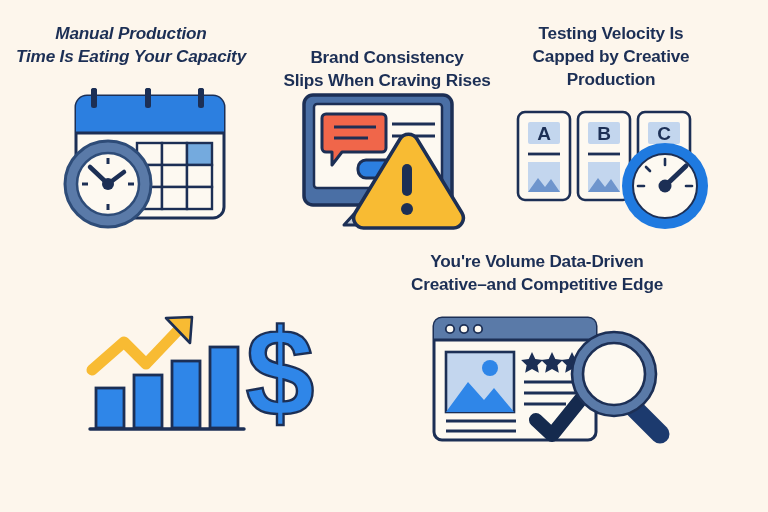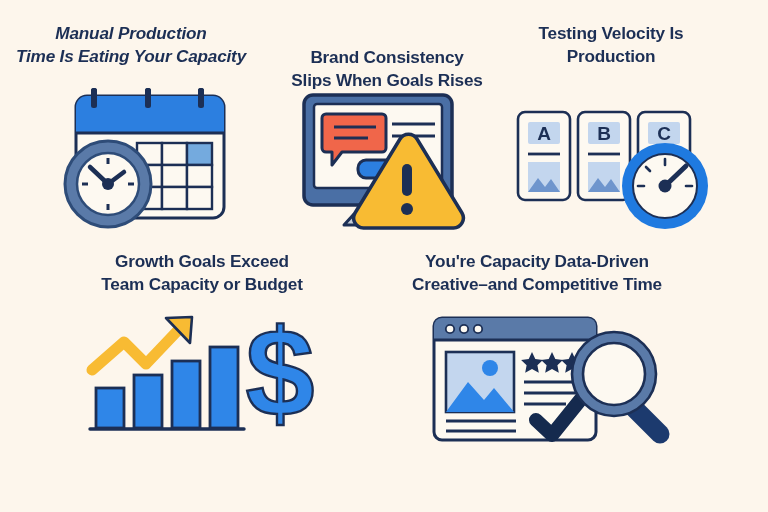--- a/index.html
+++ b/index.html
@@ -84,21 +84,21 @@
     <line x1="24" y1="98" x2="30" y2="98" stroke="#1c2f55" stroke-width="3"></line>
     <line x1="70" y1="98" x2="76" y2="98" stroke="#1c2f55" stroke-width="3"></line>
     <line x1="50" y1="98" x2="32" y2="81" stroke="#1c2f55" stroke-width="4.5" stroke-linecap="round"></line>
     <line x1="50" y1="98" x2="66" y2="86" stroke="#1c2f55" stroke-width="4.5" stroke-linecap="round"></line>
     <circle cx="50" cy="98" r="6" fill="#1c2f55"></circle>
   </svg>
 
   <div class="cell" id="card-brand-consistency">
     <div class="title">
       <span class="ln">Brand Consistency</span>
-      <span class="ln">Slips When Goals Rises</span>
+      <span class="ln">Slips When Craving Rises</span>
     </div>
   </div>
   <svg class="art art-brand" width="192" height="140" viewBox="0 0 192 140">
 
     <rect x="72" y="108" width="20" height="16" fill="#aab6c4" stroke="#1c2f55" stroke-width="3"></rect>
     <path d="M48 133 l10 -11 h48 l10 11 z" fill="#c6ced9" stroke="#1c2f55" stroke-width="3" stroke-linejoin="round"></path>
 
     <rect x="8" y="3" width="148" height="110" rx="9" fill="#4a6fa5" stroke="#1c2f55" stroke-width="3.5"></rect>
     <rect x="18" y="12" width="128" height="84" rx="3" fill="#fdf9f1" stroke="#1c2f55" stroke-width="2.5"></rect>
 
@@ -112,20 +112,21 @@
     <rect x="62" y="68" width="56" height="18" rx="8" fill="#2c7fe0" stroke="#1c2f55" stroke-width="3"></rect>
 
     <path d="M104 47 a10 10 0 0 1 17 0 l45 74 a10 10 0 0 1 -8.5 15 h-90 a10 10 0 0 1 -8.5 -15 z" fill="#f8bb33" stroke="#1c2f55" stroke-width="3.5" stroke-linejoin="round"></path>
     <rect x="106" y="72" width="10" height="32" rx="5" fill="#1c2f55"></rect>
     <circle cx="111" cy="117" r="6" fill="#1c2f55"></circle>
   </svg>
 
   <div class="cell" id="card-testing-velocity">
     <div class="title">
       <span class="ln">Testing Velocity Is</span>
+      <span class="ln">Capped by Creative</span>
       <span class="ln">Production</span>
     </div>
   </div>
   <svg class="art art-testing" width="200" height="130" viewBox="0 0 200 130">
     <g stroke="#1c2f55" stroke-width="2.6" fill="#fdf9f1">
       <rect x="8" y="8" width="52" height="88" rx="7"></rect>
       <rect x="68" y="8" width="52" height="88" rx="7"></rect>
       <rect x="128" y="8" width="52" height="88" rx="7"></rect>
     </g>
     <g fill="#c3d6ee" stroke="none">
@@ -159,47 +160,41 @@
       <line x1="155" y1="55" x2="155" y2="61"></line>
       <line x1="136" y1="63" x2="140" y2="67"></line>
       <line x1="174" y1="63" x2="170" y2="67"></line>
       <line x1="128" y1="82" x2="134" y2="82"></line>
       <line x1="182" y1="82" x2="176" y2="82"></line>
     </g>
     <line x1="155" y1="82" x2="176" y2="62" stroke="#1c2f55" stroke-width="5" stroke-linecap="round"></line>
     <circle cx="155" cy="82" r="6.5" fill="#1c2f55"></circle>
   </svg>
 
-  <div class="cell" id="card-growth-goals">
-    <div class="title">
-      <span class="ln">Growth Goals Exceed</span>
-      <span class="ln">Team Capacity or Budget</span>
-    </div>
-  </div>
   <svg class="art art-growth" width="240" height="126" viewBox="0 0 240 126">
 
     <g fill="#2f86e8" stroke="#1c2f55" stroke-width="2.8">
       <rect x="18" y="76" width="28" height="40"></rect>
       <rect x="56" y="63" width="28" height="53"></rect>
       <rect x="94" y="49" width="28" height="67"></rect>
       <rect x="132" y="35" width="28" height="81"></rect>
     </g>
     <line x1="12" y1="117" x2="166" y2="117" stroke="#1c2f55" stroke-width="3.4" stroke-linecap="round"></line>
 
     <path d="M14 58 L46 30 L68 52 L106 12" fill="none" stroke="#f8bb33" stroke-width="11" stroke-linejoin="round" stroke-linecap="round"></path>
     <path d="M14 58 L46 30 L68 52 L106 12" fill="none" stroke="#1c2f55" stroke-width="2.2" stroke-linejoin="round" stroke-linecap="round" opacity="0"></path>
     <path d="M88 6 L114 5 L112 31 z" fill="#f8bb33" stroke="#1c2f55" stroke-width="2.6" stroke-linejoin="round"></path>
 
     <text x="202" y="104" text-anchor="middle" font-family="Liberation Sans, sans-serif" font-size="124" font-weight="bold" fill="#2f86e8" stroke="#1c2f55" stroke-width="2.4">$</text>
   </svg>
 
   <div class="cell" id="card-data-driven">
     <div class="title">
-      <span class="ln">You're Capacity Data-Driven</span>
-      <span class="ln">Creative–and Competitive Time</span>
+      <span class="ln">You're Volume Data-Driven</span>
+      <span class="ln">Creative–and Competitive Edge</span>
     </div>
   </div>
   <svg class="art art-data" width="266" height="138" viewBox="0 0 266 138">
 
     <rect x="10" y="8" width="162" height="122" rx="8" fill="#fdf9f1" stroke="#1c2f55" stroke-width="3"></rect>
     <path d="M10 16 a8 8 0 0 1 8 -8 h146 a8 8 0 0 1 8 8 v14 h-162 z" fill="#5a7aa8"></path>
     <line x1="10" y1="30" x2="172" y2="30" stroke="#1c2f55" stroke-width="3"></line>
     <g fill="#fdf9f1" stroke="#1c2f55" stroke-width="1.8">
       <circle cx="26" cy="19" r="4.2"></circle>
       <circle cx="40" cy="19" r="4.2"></circle>

